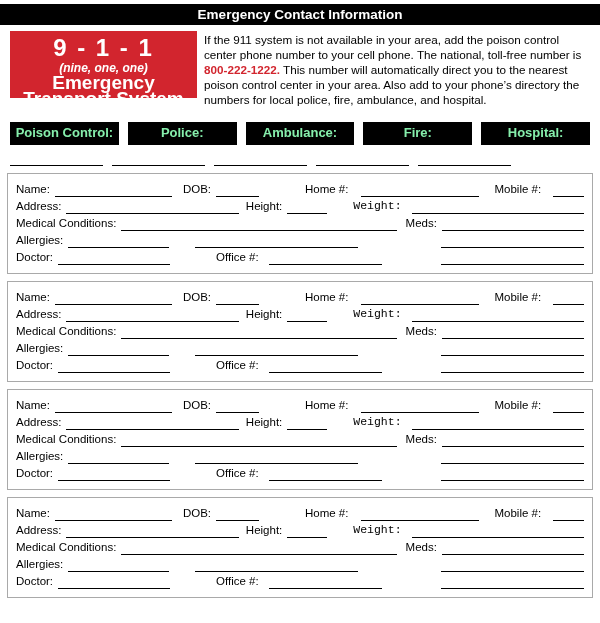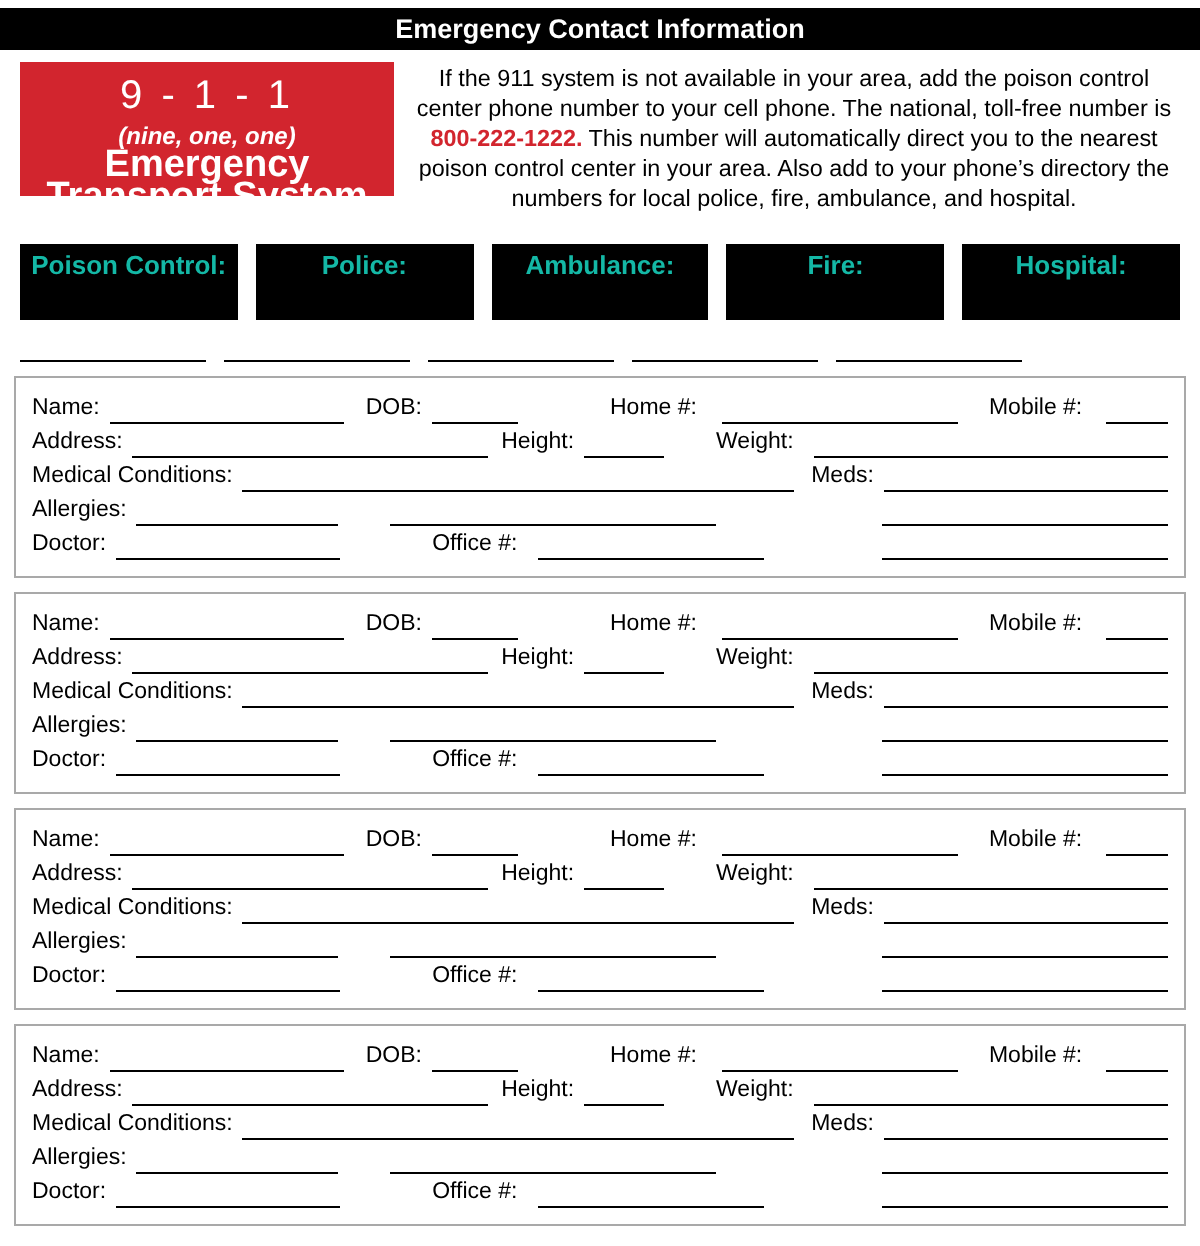--- a/index.html
+++ b/index.html
@@ -21,34 +21,34 @@
   }
   .bar1{margin-top:4px;}
   .bar2{margin-top:16px;}
 
   
   .intro-row{display:flex; margin:6px 10px 0 10px;}
   .box911{
     flex:none; width:187px; height:67px; background:var(--red);
     color:#fff; text-align:center; padding-top:4px;
   }
-  .n911-number{font-size:20px; font-weight:normal; letter-spacing:2px; line-height:26px;}
+  .n911-number{font-size:24px; font-weight:bold; letter-spacing:2px; line-height:26px;}
   .n911-sub{font-size:12px; font-weight:bold; line-height:14px;font-style:italic;}
   .n911-cap{font-size:19px; font-weight:bold; line-height:16px;}
   .intro-text{
     margin-left:7px; margin-top:1px; width:392px;
-    font-size:11.7px; line-height:15px;text-align:center;
+    font-size:11.7px; line-height:15px;
   }
   .phone{color:var(--red); font-weight:bold;}
 
   
   .contact-row{display:flex; margin:15px 10px 0 10px;}
   .contact-box{
-    flex:1; height:38px; margin-right:9px;
-    background:var(--bar); color:#14b8a6;
+    flex:1; height:23px; margin-right:9px;
+    background:var(--bar); color:#86efac;
     font-size:13px; font-weight:bold; line-height:22px; text-align:center;
   }
   .contact-box:last-child{margin-right:0;}
   .blank-row{display:flex; margin:0 10px; height:21px;}
   .contact-line{
     width:93px; height:21px; margin-right:9px;
     border-bottom:1px solid var(--line);
   }
 
   
@@ -57,21 +57,21 @@
     border:1px solid var(--blockborder);
     padding:6px 8px 8px 8px;
     background:#fff;
     text-align:right;
   }
   .frow{display:flex; align-items:flex-end; height:17px;}
   .lbl{font-size:11.5px; line-height:16px; white-space:nowrap; padding-right:5px;}
   .bl{border-bottom:1px solid var(--line); height:13px;}
   .ml5{margin-left:5px;} .ml7{margin-left:7px;} .ml8{margin-left:8px;}
   .ml9{margin-left:9px;} .ml10{margin-left:10px;padding-left:36px;} .ml11{margin-left:11px;}
-  .ml14{margin-left:26px;} .ml15{margin-left:15px;}
+  .ml14{margin-left:26px;font-family:Liberation Mono, monospace;} .ml15{margin-left:15px;}
   .ln-name{width:117px;}
   .ln-dob{width:43px;}
   .ln-home{width:118px;}
   .ln-mobile{flex:1;}
   .ln-address{flex:1;}
   .ln-height{width:40px;}
   .ln-weight{flex:1;}
   .ln-medical{width:277px;}
   .ln-right{width:143px; margin-left:auto;}
   .ln-allergy1{width:101px;}

